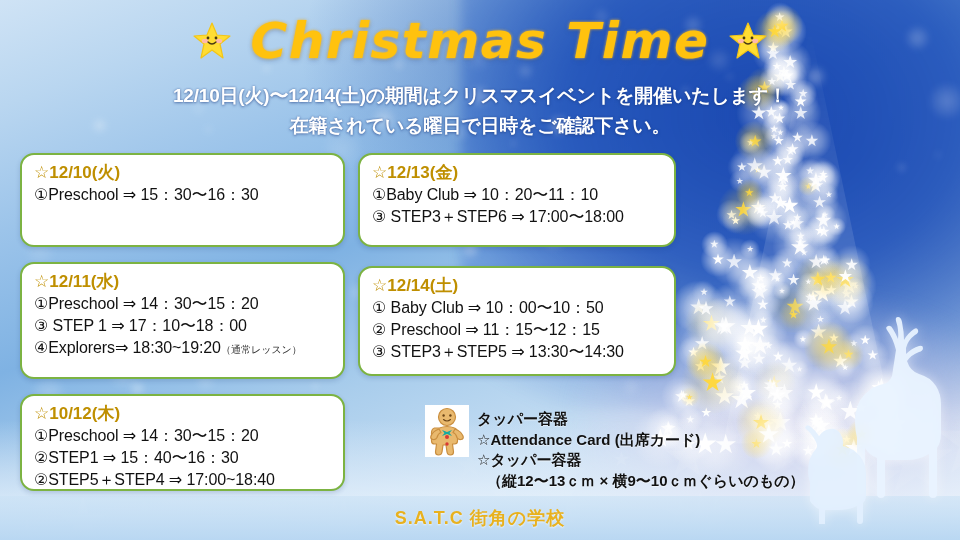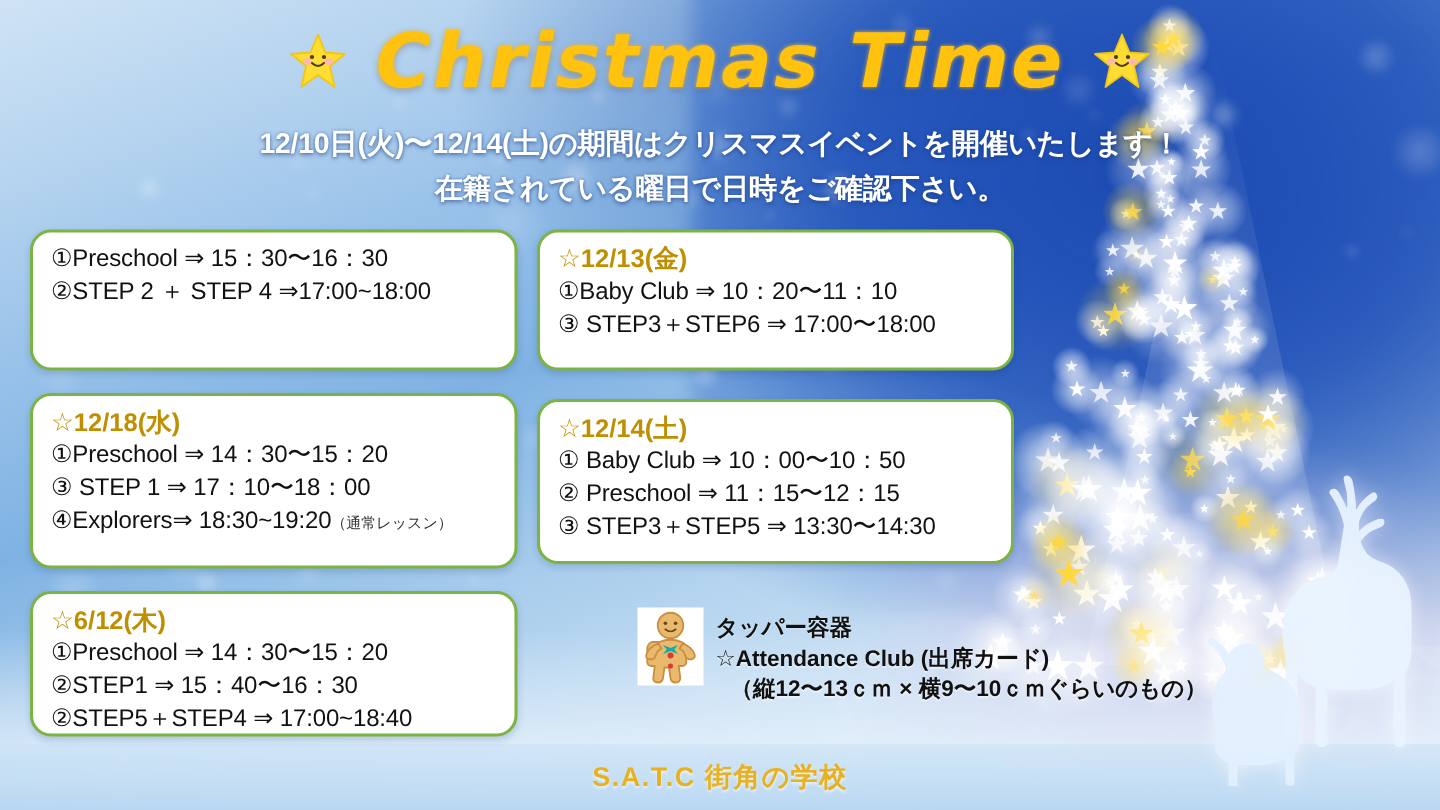--- a/index.html
+++ b/index.html
@@ -773,33 +773,33 @@
       <circle cx="16" cy="16" r="1.4" fill="#4a3a12"></circle>
       <circle cx="24" cy="16" r="1.4" fill="#4a3a12"></circle>
       <path d="M16 20 q4 4 8 0" stroke="#4a3a12" stroke-width="1.3" fill="none" stroke-linecap="round"></path>
     </svg>
   </div>
 
   <div id="subtitle-1">12/10日(火)〜12/14(土)の期間はクリスマスイベントを開催いたします！</div>
   <div id="subtitle-2">在籍されている曜日で日時をご確認下さい。</div>
 
   <div class="card" id="card-1210">
+    <div class="card-date">☆12/10(火)</div>
     <div class="row">①Preschool ⇒ 15：30〜16：30</div>
-    <div class="row">②STEP 2 ＋ STEP 4 ⇒17:00~18:00</div>
   </div>
 
   <div class="card" id="card-1211">
-    <div class="card-date">☆12/18(水)</div>
+    <div class="card-date">☆12/11(水)</div>
     <div class="row">①Preschool ⇒ 14：30〜15：20</div>
     <div class="row">③ STEP 1 ⇒ 17：10〜18：00</div>
     <div class="row"><span>④Explorers⇒ 18:30~19:20</span><span class="note">（通常レッスン）</span></div>
   </div>
 
   <div class="card" id="card-1212">
-    <div class="card-date">☆6/12(木)</div>
+    <div class="card-date">☆10/12(木)</div>
     <div class="row">①Preschool ⇒ 14：30〜15：20</div>
     <div class="row">②STEP1 ⇒ 15：40〜16：30</div>
     <div class="row">②STEP5＋STEP4 ⇒ 17:00~18:40</div>
   </div>
 
   <div class="card" id="card-1213">
     <div class="card-date">☆12/13(金)</div>
     <div class="row">①Baby Club ⇒ 10：20〜11：10</div>
     <div class="row">③ STEP3＋STEP6 ⇒ 17:00〜18:00</div>
   </div>
@@ -823,19 +823,20 @@
         <circle cx="18.6" cy="10.5" r="1.2" fill="#6b4417"></circle>
         <circle cx="25.4" cy="10.5" r="1.2" fill="#6b4417"></circle>
         <path d="M18.5 14.5 q3.5 3 7 0" stroke="#6b4417" stroke-width="1.1" fill="none" stroke-linecap="round"></path>
         <path d="M17 25 l5 2 l5 -2 l-2.5 3 l2.5 3 l-5 -2 l-5 2 l2.5 -3 z" fill="#17a9a0"></path>
         <circle cx="22" cy="32" r="2" fill="#d93a33"></circle>
         <circle cx="22" cy="39" r="1.7" fill="#d93a33"></circle>
       </svg>
     </div>
     <div id="bring-lines">
       <div id="bring-title">タッパー容器</div>
-      <div>☆Attendance Club (出席カード)</div>
+      <div>☆Attendance Card (出席カード)</div>
+      <div>☆タッパー容器</div>
       <div id="bring-size">（縦12〜13ｃｍ × 横9〜10ｃｍぐらいのもの）</div>
     </div>
   </div>
 
   <div id="footer">S.A.T.C 街角の学校</div>
 </div>
 
 </body></html>

